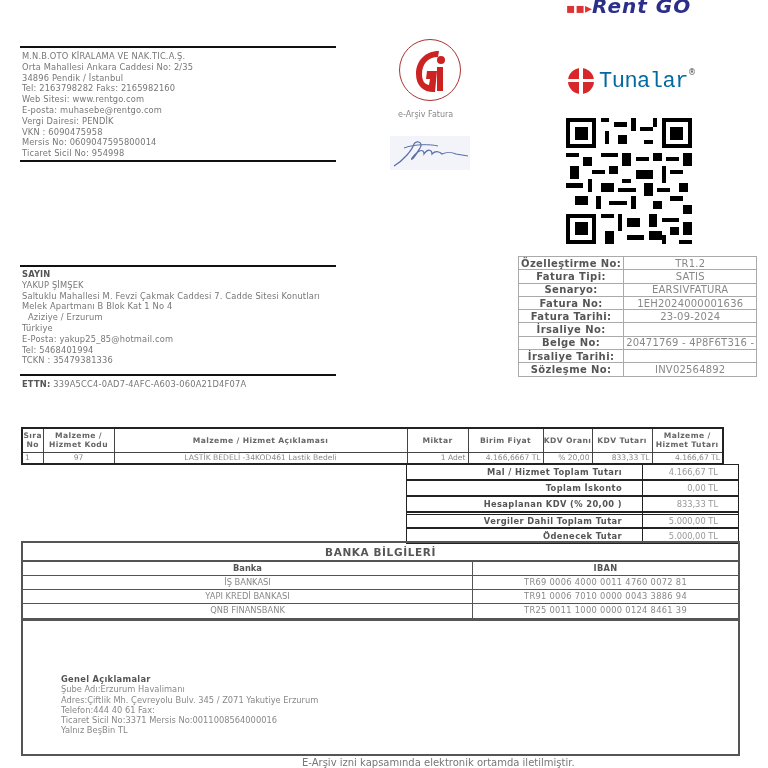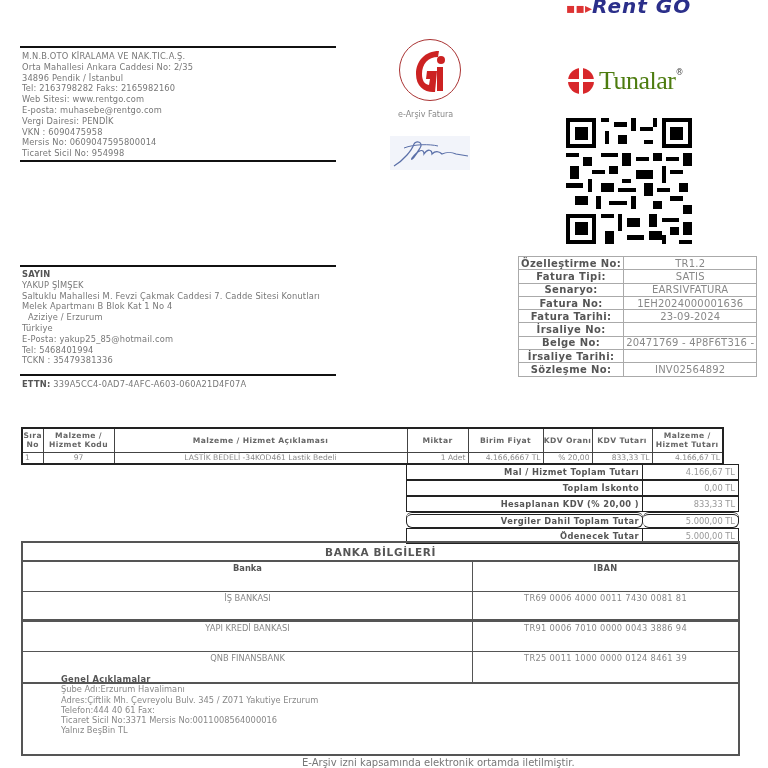--- a/index.html
+++ b/index.html
@@ -21,49 +21,49 @@
   #earsiv-label { left: 398px; top: 110px; font-size: 8px; color: #888; }
   #signature { left: 390px; top: 136px; width: 80px; height: 34px; background: #f2f4fa; }
 
   
   #rentgo-logo { left: 566px; top: -6px; font-family: "DejaVu Sans", sans-serif; font-weight: bold; font-style: italic; font-size: 20px; color: #2b2f8a; letter-spacing: 1px; }
   #rentgo-logo .dots { color: #d33; font-size: 14px; letter-spacing: 0; }
   #tunalar-logo { left: 568px; top: 66px; height: 30px; display: flex; align-items: center; }
   #tunalar-logo .globe { width: 26px; height: 26px; border-radius: 50%; background: #d8272b; position: relative; margin-right: 5px; }
   #tunalar-logo .globe::before { content: ""; position: absolute; left: 11px; top: 0; width: 4px; height: 26px; background: #fff; }
   #tunalar-logo .globe::after { content: ""; position: absolute; left: 0; top: 11px; width: 26px; height: 3px; background: #fff; }
-  #tunalar-logo .name { font-family: Liberation Serif, serif; font-size: 26px; color: #4d7c0f; font-weight: 500; letter-spacing: -0.5px; }
+  #tunalar-logo .name { font-family: Liberation Mono, monospace; font-size: 22px; color: #0369a1; font-weight: 500; letter-spacing: -0.5px; }
   #tunalar-logo .reg { font-size: 8px; color: #444; align-self: flex-start; margin-top: 2px; }
 
   #qr { left: 566px; top: 118px; width: 126px; height: 126px; }
 
   
   #meta { left: 518px; top: 256px; border-collapse: collapse; border: 1px solid #999; font-size: 10px; text-align: center; }
   #meta td { border: 1px solid #aaa; height: 13.3px; padding: 0 2px; white-space: nowrap; }
   #meta td.k { width: 99px; font-weight: bold; color: #555; letter-spacing: 0.4px; }
   #meta td.v { width: 119px; color: #888; letter-spacing: 0.2px; }
 
   
   #items { left: 21px; top: 427px; border-collapse: collapse; border: 2px solid #222; font-size: 7.6px; }
   #items th { border: 1px solid #444; font-weight: bold; color: #666; text-align: center; height: 24px; letter-spacing: 0.4px; line-height: 9.5px; }
   #items td { border: 1px solid #444; color: #888; height: 12px; padding: 0 2px; }
   #items td.c { text-align: center; }
   #items td.r { text-align: right; }
 
   
   #totals { left: 406px; top: 464px; border-collapse: separate; border-spacing: 0; font-size: 8.3px; }
-  #totals td { height: 16px; padding: 0 3px; }
+  #totals td { height: 16px; padding: 0 20px; }
   #totals td.k { width: 237px; text-align: right; font-weight: bold; color: #555; border: 1.5px solid #222; letter-spacing: 0.4px; }
   #totals td.v { width: 96px; text-align: right; color: #999; border: 1.5px solid #222; border-left: none; }
-  #totals tr.gap td { border-top: 3px double #222; border-radius: 6px; }
+  #totals tr.gap td { border-top: 3px double #222; }
 
   
   #bank { left: 21px; top: 541px; width: 719px; border: 2px solid #555; }
   #bank .title { height: 19px; text-align: center; font-weight: bold; font-size: 10.5px; color: #555; border-bottom: 2px solid #555; line-height: 19px; letter-spacing: 0.6px; }
-  #bank .row { display: flex; height: 30px; border-bottom: 1.5px solid #555; line-height: 13px; font-size: 8.3px; }
+  #bank .row { display: flex; height: 14px; border-bottom: 1.5px solid #555; line-height: 13px; font-size: 8.3px; }
   #bank .row:last-child { border-bottom: none; }
   #bank .row .b { width: 450px; text-align: center; border-right: 1.5px solid #555; color: #888; }
   #bank .row .i { flex: 1; text-align: center; color: #888; letter-spacing: 0.3px; }
   #bank .row.head .b, #bank .row.head .i { font-weight: bold; color: #555; }
 
   
   #notes { left: 21px; top: 619px; width: 719px; height: 137px; border: 2px solid #555; padding: 53px 0 0 38px; line-height: 10.3px; font-size: 8.3px; color: #888; }
   #notes .hdr { font-weight: bold; color: #555; letter-spacing: 0.3px; }
 
   #footer { left: 262px; top: 757px; font-size: 10px; color: #777; margin-left: 40px; }
@@ -282,21 +282,21 @@
   </table>
 
 <div id="bank" class="abs">
   <div class="title">BANKA BİLGİLERİ</div>
   <div class="row head">
     <div class="b">Banka</div>
     <div class="i">IBAN</div>
   </div>
   <div class="row">
     <div class="b">İŞ BANKASI</div>
-    <div class="i">TR69 0006 4000 0011 7430 0081 81</div>
+    <div class="i">TR69 0006 4000 0011 4760 0072 81</div>
   </div>
   <div class="row">
     <div class="b">YAPI KREDİ BANKASI</div>
     <div class="i">TR91 0006 7010 0000 0043 3886 94</div>
   </div>
   <div class="row">
     <div class="b">QNB FINANSBANK</div>
     <div class="i">TR25 0011 1000 0000 0124 8461 39</div>
   </div>
 </div>

